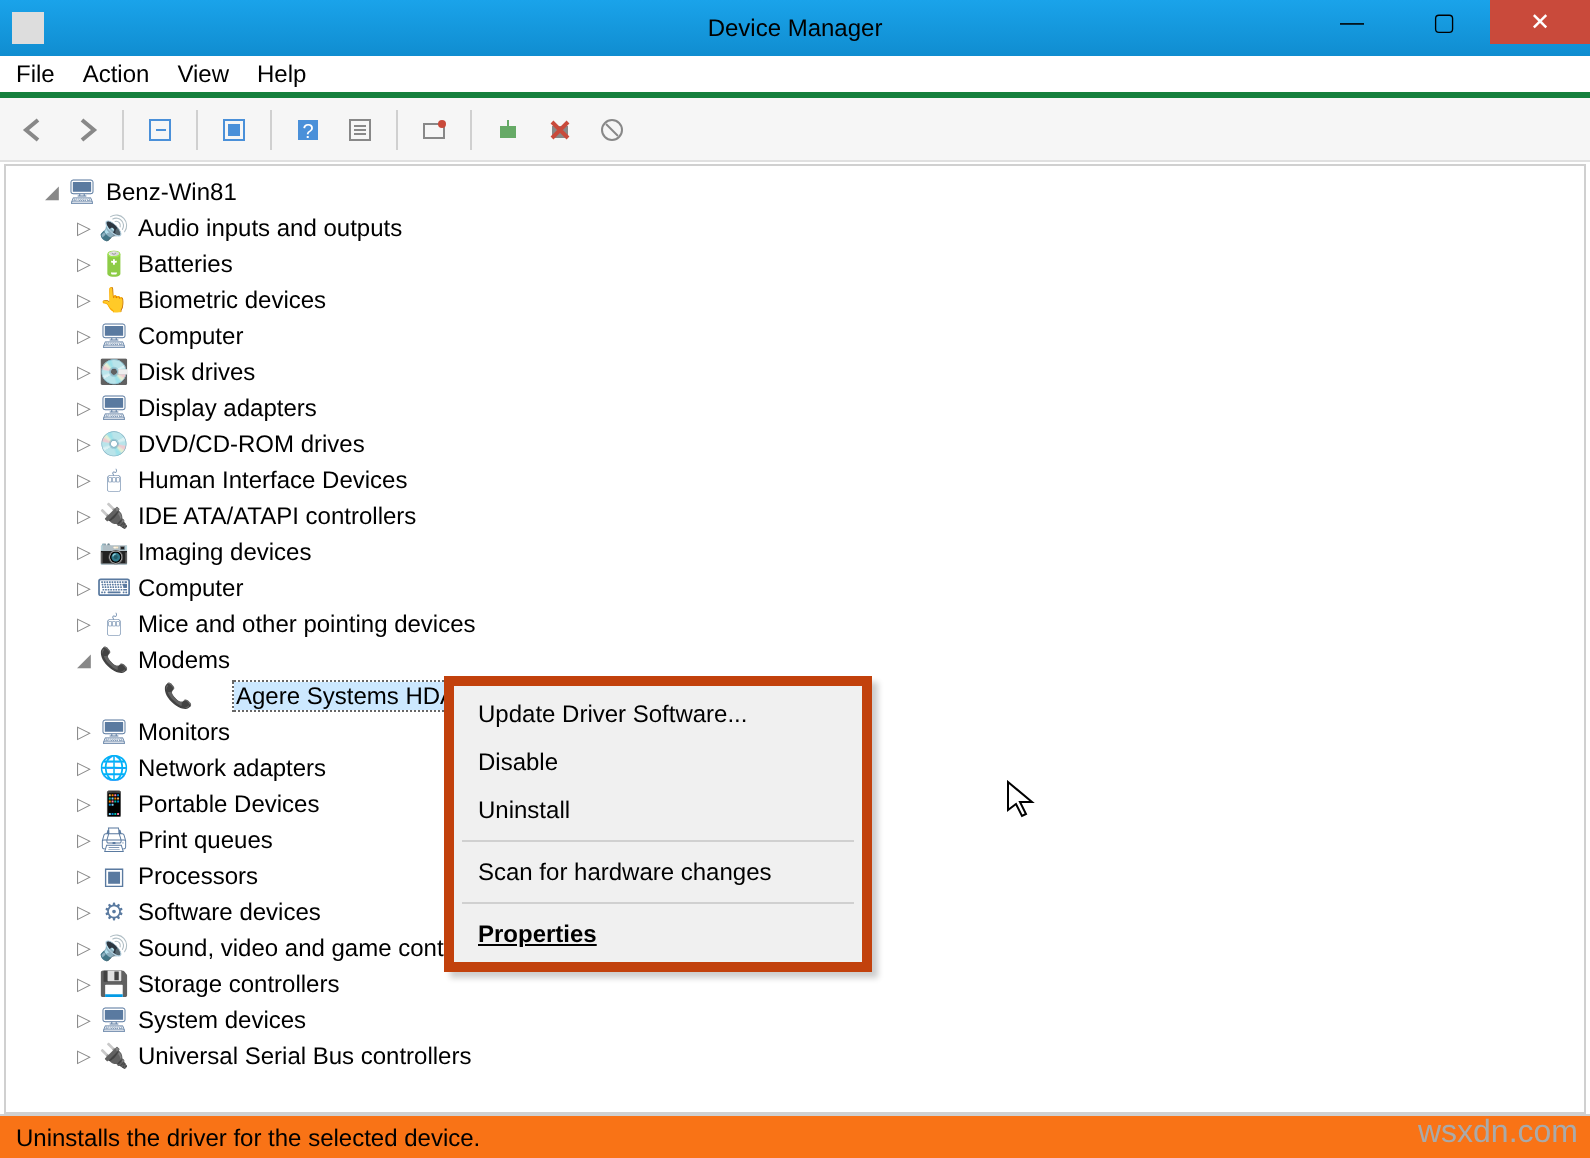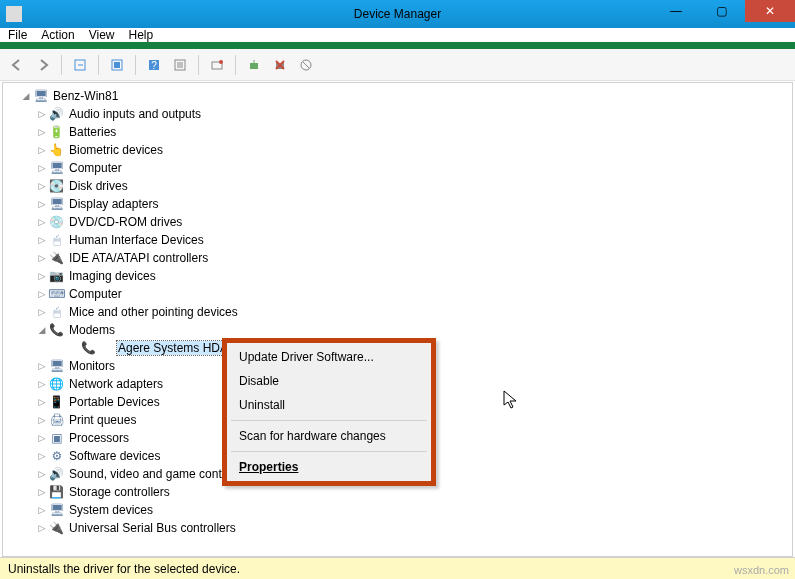--- a/index.html
+++ b/index.html
@@ -46,21 +46,21 @@
     align-items: center;
     justify-content: center;
     font-size: 12px;
     color: #000;
     cursor: default;
   }
   .winbtn.close { background: #c94a3b; color: #fff; width: 50px; }
   .menubar {
     height: 21px;
     background: #fff;
-    border-bottom: 7px solid #15803d;
+    border-bottom: 3px solid #15803d;
     display: flex;
     align-items: center;
     padding-left: 8px;
     gap: 14px;
   }
   .menubar span { cursor: default; }
   .toolbar {
     height: 32px;
     background: #f6f6f6;
     border-bottom: 1px solid #e0e0e0;
@@ -135,40 +135,40 @@
     align-items: center;
     padding-left: 10px;
     cursor: default;
   }
   .menuitem.bold { font-weight: bold; text-decoration: underline; }
   .menusep { height: 1px; background: #d0d0d0; margin: 3px 2px; }
   .statusbar {
     position: absolute;
     left: 0; right: 0; bottom: 0;
     height: 22px;
-    background: #fef9c3;
+    background: #f97316;
     border-top: 1px solid #d0d0d0;
     display: flex;
     align-items: center;
     padding-left: 8px;
     margin-top: 44px;
   }
   .cursor {
     position: absolute;
     left: 503px;
     top: 390px;
     font-size: 18px;
     color: #000;
     pointer-events: none;
   }
   .watermark {
     position: absolute;
     right: 6px;
     bottom: 3px;
-    font-size: 11px;
+    font-size: 16px;
     color: #aaa;
   }
   svg { display: block; }
 </style>
 </head>
 <body>
 
 <div class="titlebar">
   <span class="appicon"></span>
   <span class="title">Device Manager</span>

